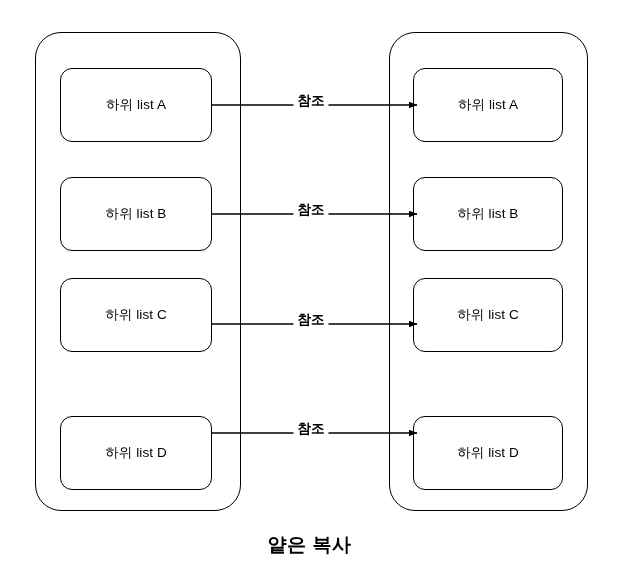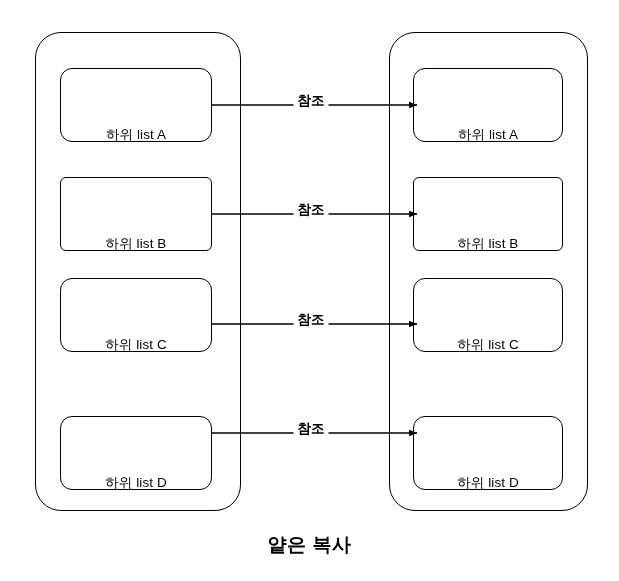--- a/index.html
+++ b/index.html
@@ -28,38 +28,38 @@
   #container-left  { left: 35px;  top: 32px; width: 206px; height: 479px; }
   #container-right { left: 389px; top: 32px; width: 199px; height: 479px; }
 
   .item-box {
     position: absolute;
     border: 1.4px solid #000000;
     border-radius: 12px;
     background: #ffffff;
     box-sizing: border-box;
     display: flex;
-    align-items: flex-end;
+    align-items: center;
     justify-content: center;
   }
   .item-label {
     font-size: 13.5px;
     color: #000000;
     line-height: 1;
     white-space: nowrap;
     letter-spacing: 0.1px;
   }
 
   
   .left-item  { left: 60px;  width: 152px; height: 74px; }
   
   .right-item { left: 413px; width: 150px; height: 74px; }
 
   .row-a { top: 68px; }
-  .row-b { top: 177px; border-radius: 6px; }
+  .row-b { top: 177px; }
   .row-c { top: 278px; }
   .row-d { top: 416px; }
 
   .edge-layer {
     position: absolute;
     left: 0;
     top: 0;
     width: 619px;
     height: 581px;
     pointer-events: none;

